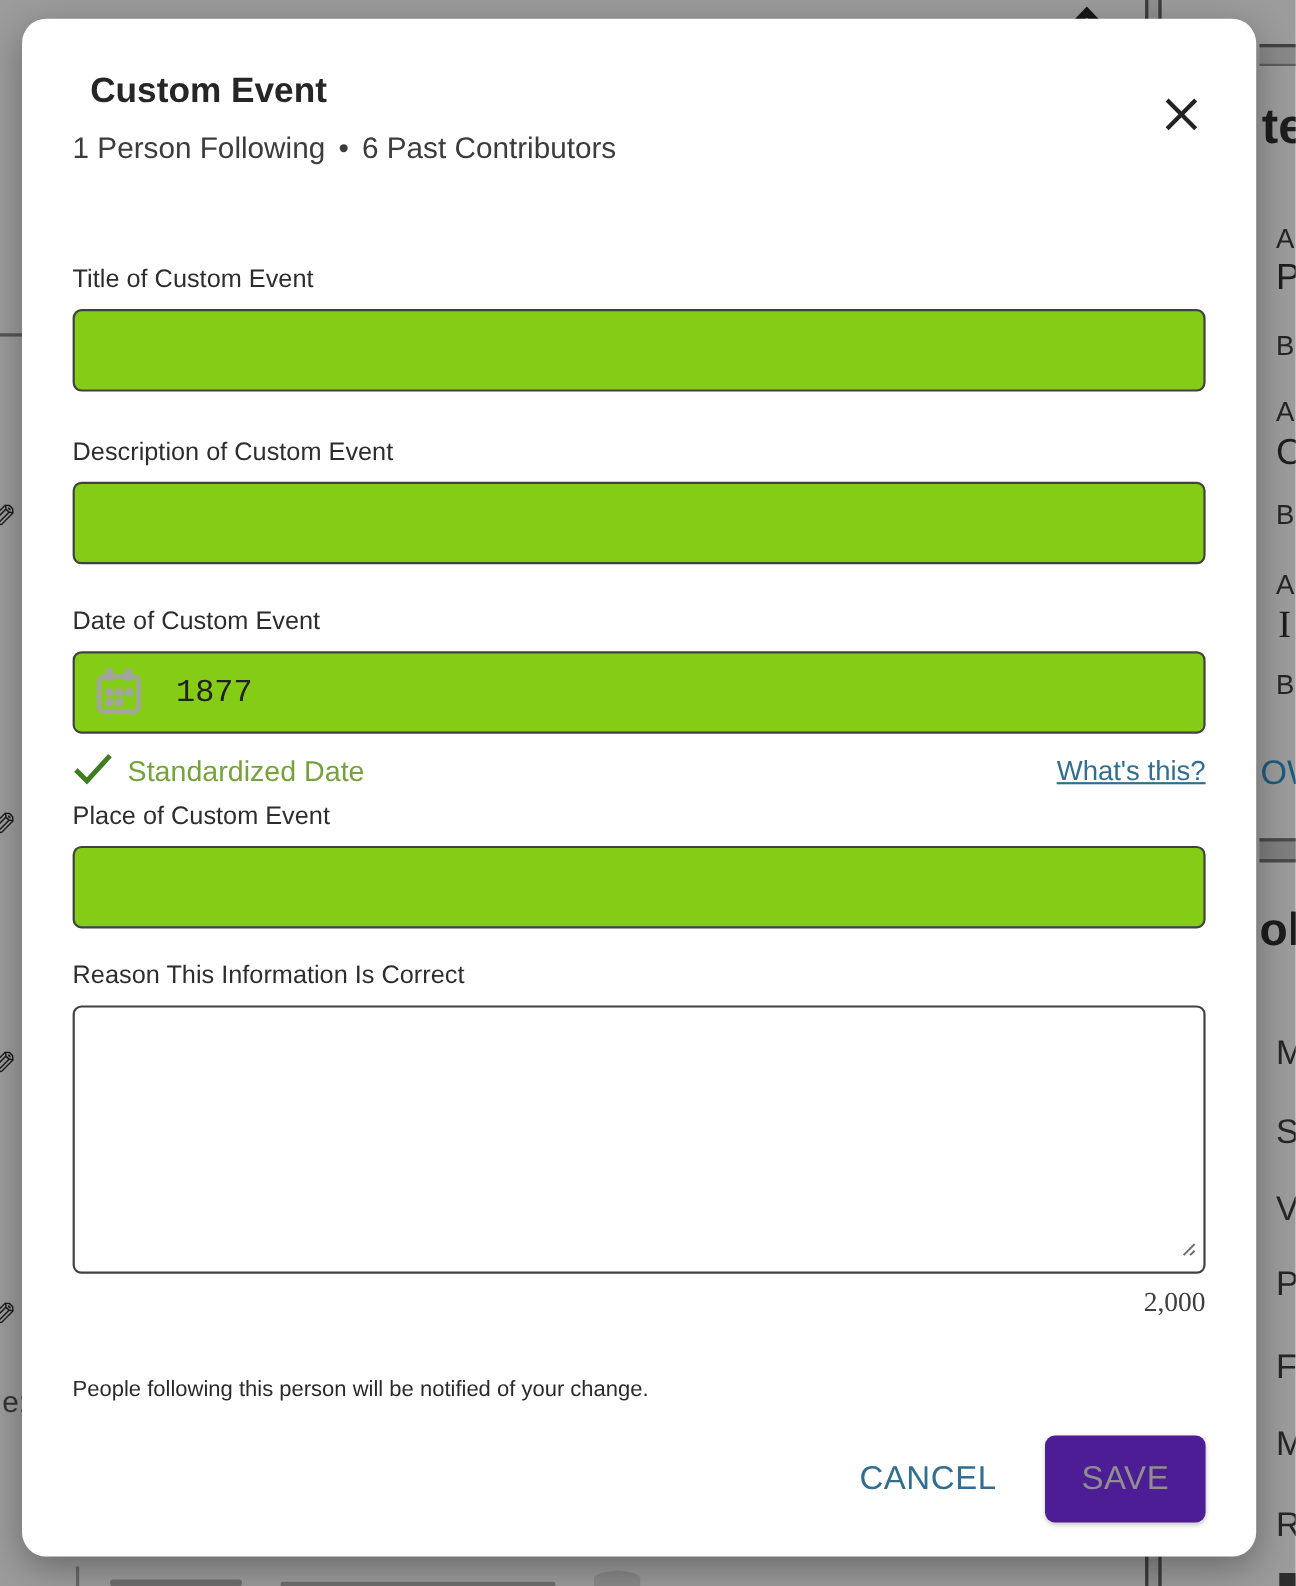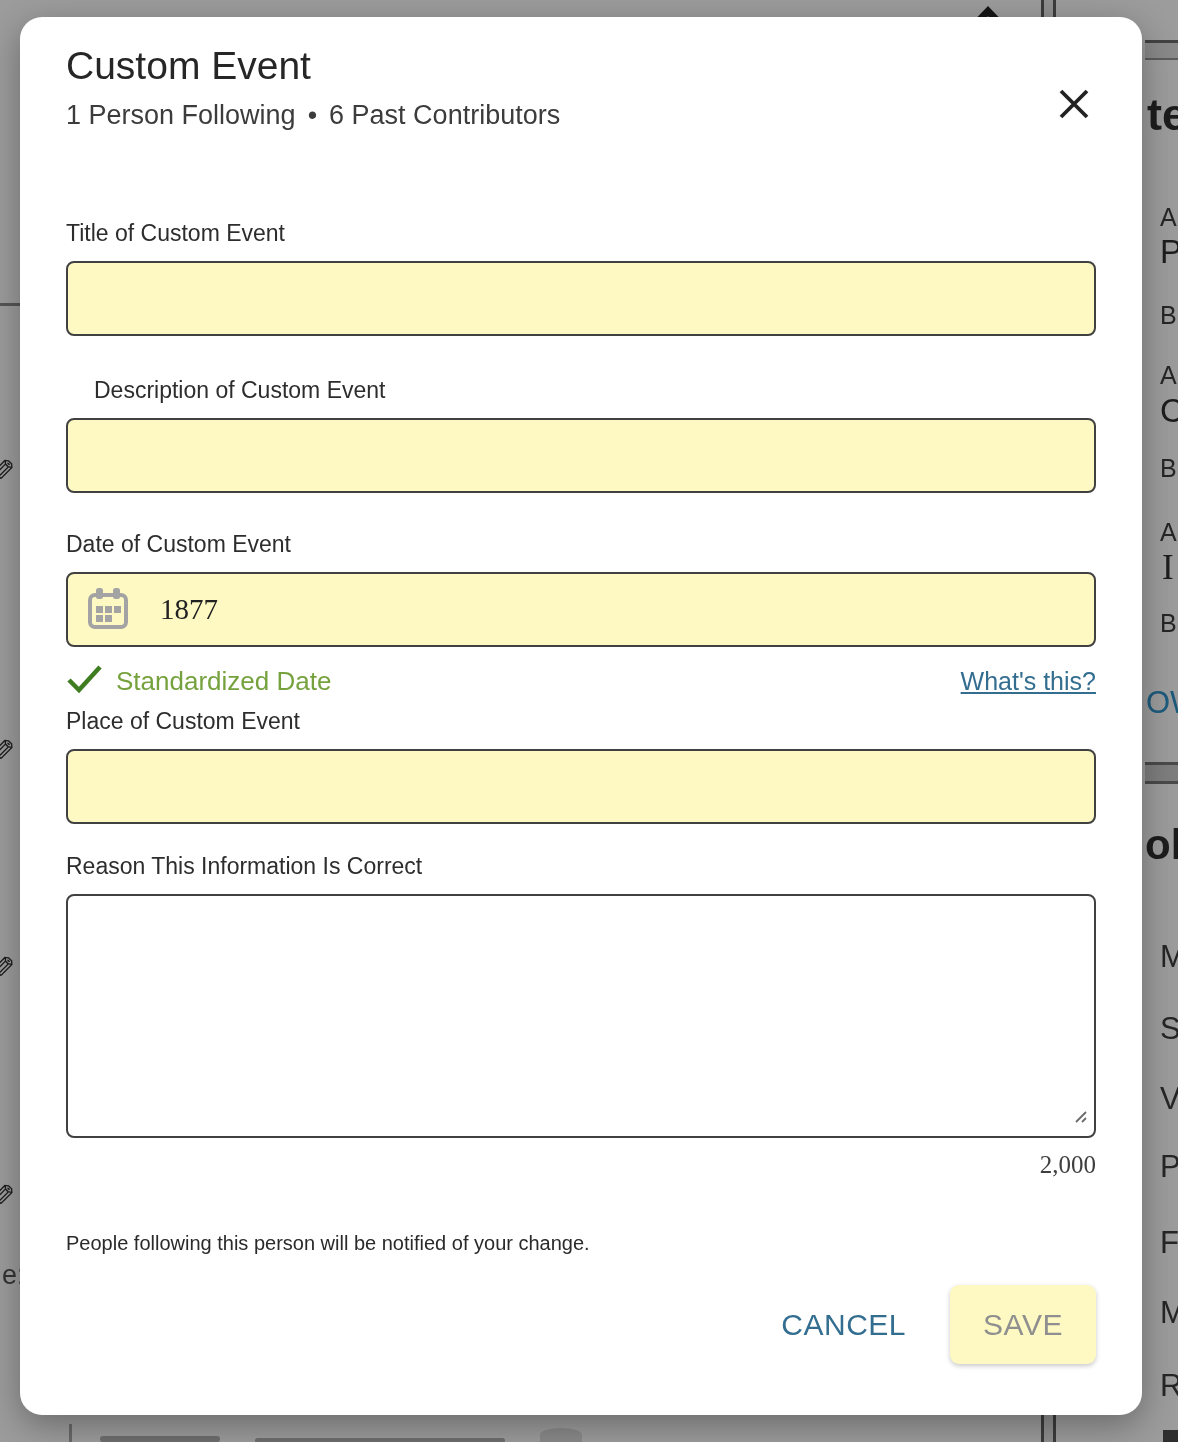--- a/index.html
+++ b/index.html
@@ -41,51 +41,51 @@
   .bg-smudge{position:absolute;background:#6e6e6e;border-radius:3px;height:6px;top:1436px;}
   .bg-smudge1{left:100px;width:120px;}
   .bg-smudge2{left:255px;width:250px;height:5px;top:1438px;}
   .bg-blob{position:absolute;left:540px;top:1428px;width:42px;height:14px;border-radius:50% 50% 0 0;background:#8a8a8a;}
   .bg-mark-br{position:absolute;left:1163px;top:1430px;width:15px;height:12px;background:#2e2e2e;}
 
   
   .modal{position:absolute;left:20px;top:17px;width:1122px;height:1398px;background:#ffffff;
          border-radius:22px;box-shadow:0 10px 34px rgba(0,0,0,0.32);box-sizing:border-box;
          padding:28px 46px 0 46px;}
-  .modal-title{margin:0;font-size:39px;font-weight:400;color:#262626;line-height:42px;}
+  .modal-title{margin:16px;font-size:32px;font-weight:700;color:#262626;line-height:42px;}
   .modal-subtitle{display:flex;align-items:center;gap:12px;margin-top:12px;font-size:27px;color:#3c3c3c;line-height:32px;}
   .close-btn{position:absolute;top:66px;right:46px;width:44px;height:44px;background:none;border:none;padding:0;cursor:pointer;display:flex;align-items:center;justify-content:center;}
 
   .field-label{display:block;font-size:23px;color:#2d2d2d;line-height:30px;margin-bottom:13px;}
   .lbl-title{margin-top:87px;}
-  .lbl-desc{margin-top:39px;margin-left:28px;}
+  .lbl-desc{margin-top:39px;}
   .lbl-date{margin-top:36px;}
   .lbl-place{margin-top:8px;}
   .lbl-reason{margin-top:27px;}
   .text-input{display:block;width:100%;height:75px;box-sizing:border-box;border:2.5px solid #414141;border-radius:8px;
-              font-size:29px;color:#222;padding:0 20px;background:#fef9c3;font-family:Liberation Serif, serif;outline:none;}
+              font-size:29px;color:#222;padding:0 20px;background:#84cc16;font-family:Liberation Mono, monospace;outline:none;}
   .date-wrap{position:relative;}
   .date-wrap .text-input{padding-left:92px;}
   .cal-icon{position:absolute;left:18px;top:13px;pointer-events:none;}
 
   .std-row{display:flex;justify-content:space-between;align-items:center;margin-top:17px;height:34px;}
   .std-left{display:flex;align-items:center;gap:12px;text-align:center;}
   .std-text{font-size:26px;color:#76a23e;line-height:30px;}
   .help-link{font-size:25px;color:#336e90;text-decoration:underline;cursor:pointer;}
 
   .reason-wrap{position:relative;}
   .reason-input{display:block;width:100%;height:244px;box-sizing:border-box;border:2.5px solid #414141;border-radius:8px;
                 font-size:29px;color:#222;padding:14px 20px;background:#fff;font-family:inherit;resize:none;outline:none;}
   .resize-handle{position:absolute;right:8px;bottom:10px;pointer-events:none;}
   .char-count{margin-top:13px;text-align:right;font-size:25px;color:#3e3e3e;line-height:28px;font-family:Liberation Serif, serif;}
 
   .note{margin-top:46px;font-size:20px;color:#2a2a2a;line-height:36px;}
   .btn-row{display:flex;justify-content:flex-end;align-items:center;gap:44px;margin-top:24px;}
   .cancel-btn{background:none;border:none;padding:0;font-size:30px;color:#336e90;font-family:inherit;cursor:pointer;letter-spacing:0.5px;}
-  .save-btn{width:146px;height:79px;background:#fef9c3;border:none;border-radius:9px;font-size:30px;color:#8f8f8f;
+  .save-btn{width:146px;height:79px;background:#4c1d95;border:none;border-radius:9px;font-size:30px;color:#8f8f8f;
             font-family:inherit;letter-spacing:0.5px;box-shadow:0 2px 5px rgba(0,0,0,0.22);}
 </style>
 </head>
 <body>
 
 <div class="stage">
 
   <div class="bg-item bg-r0">te</div>
   <div class="bg-item bg-r1">A</div>
   <div class="bg-item bg-r2">P</div>

